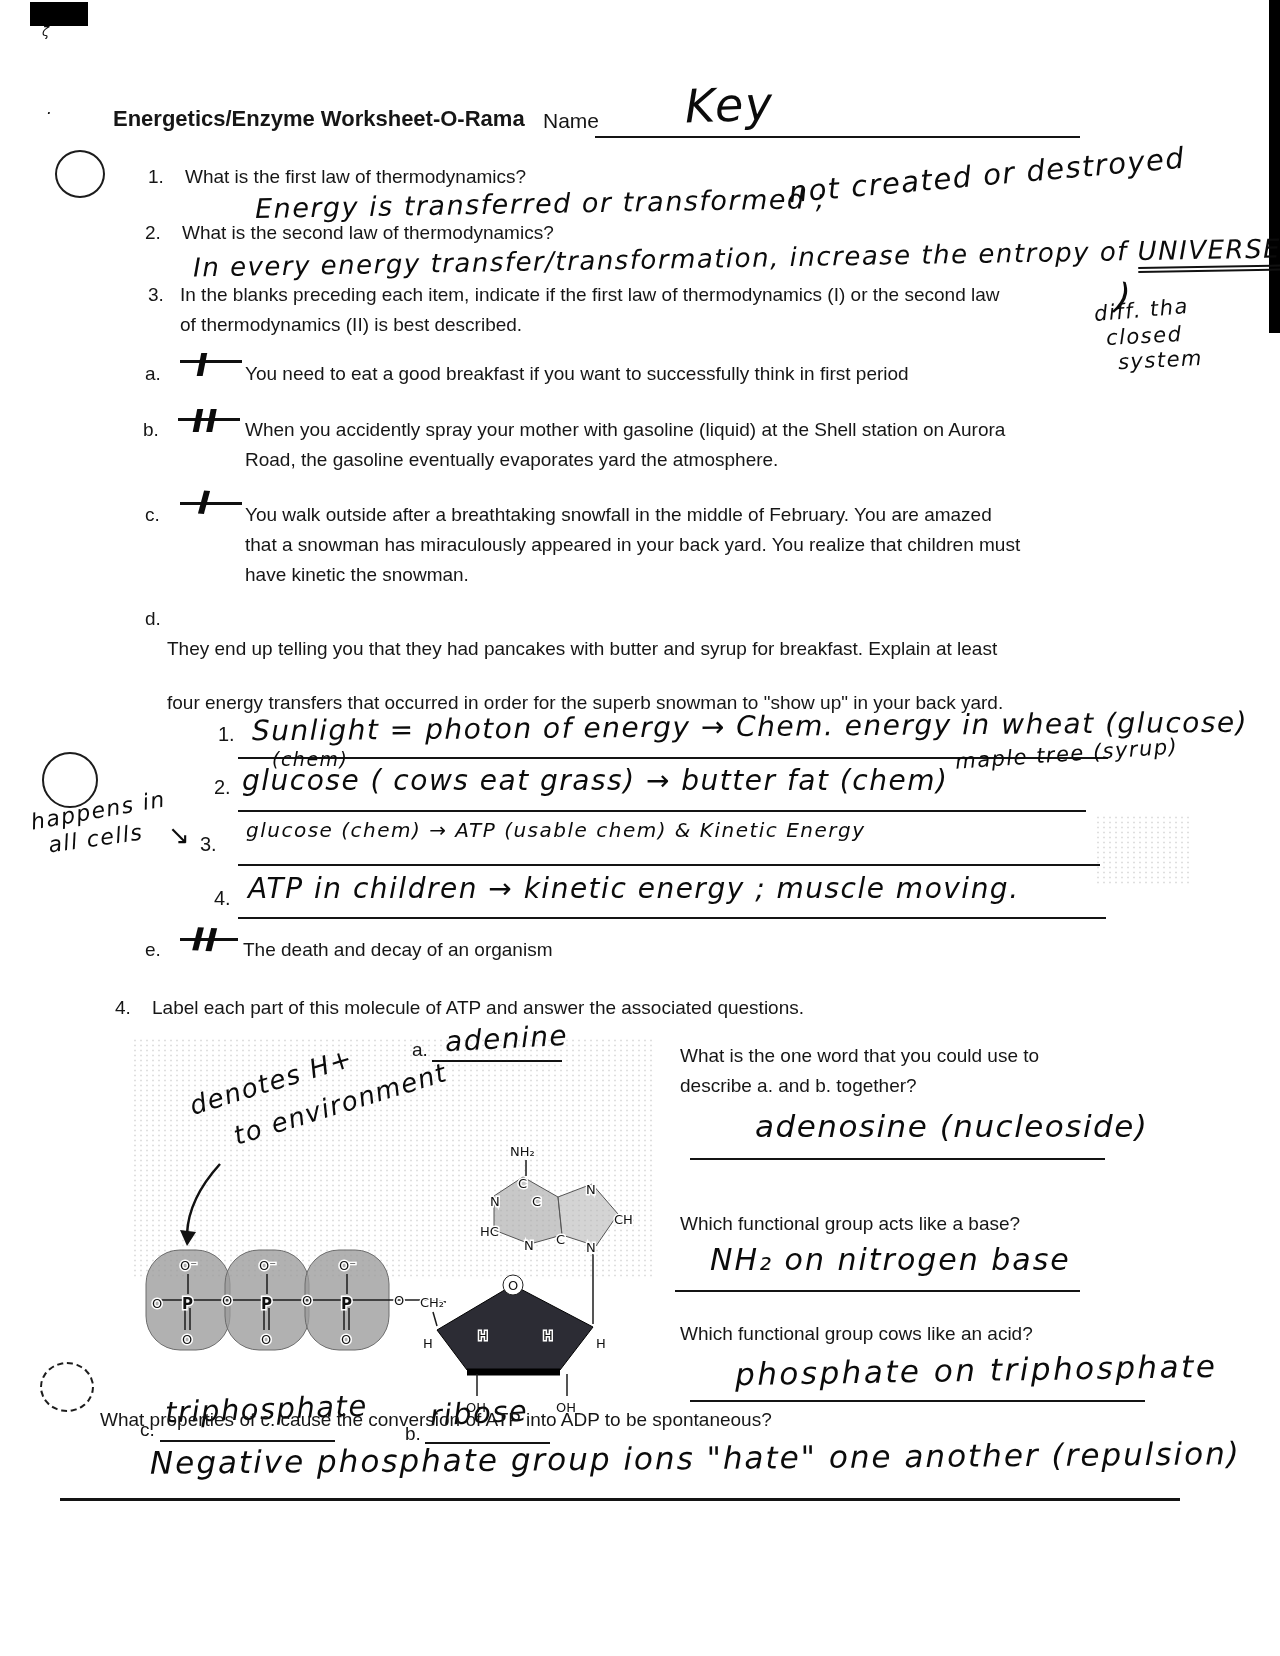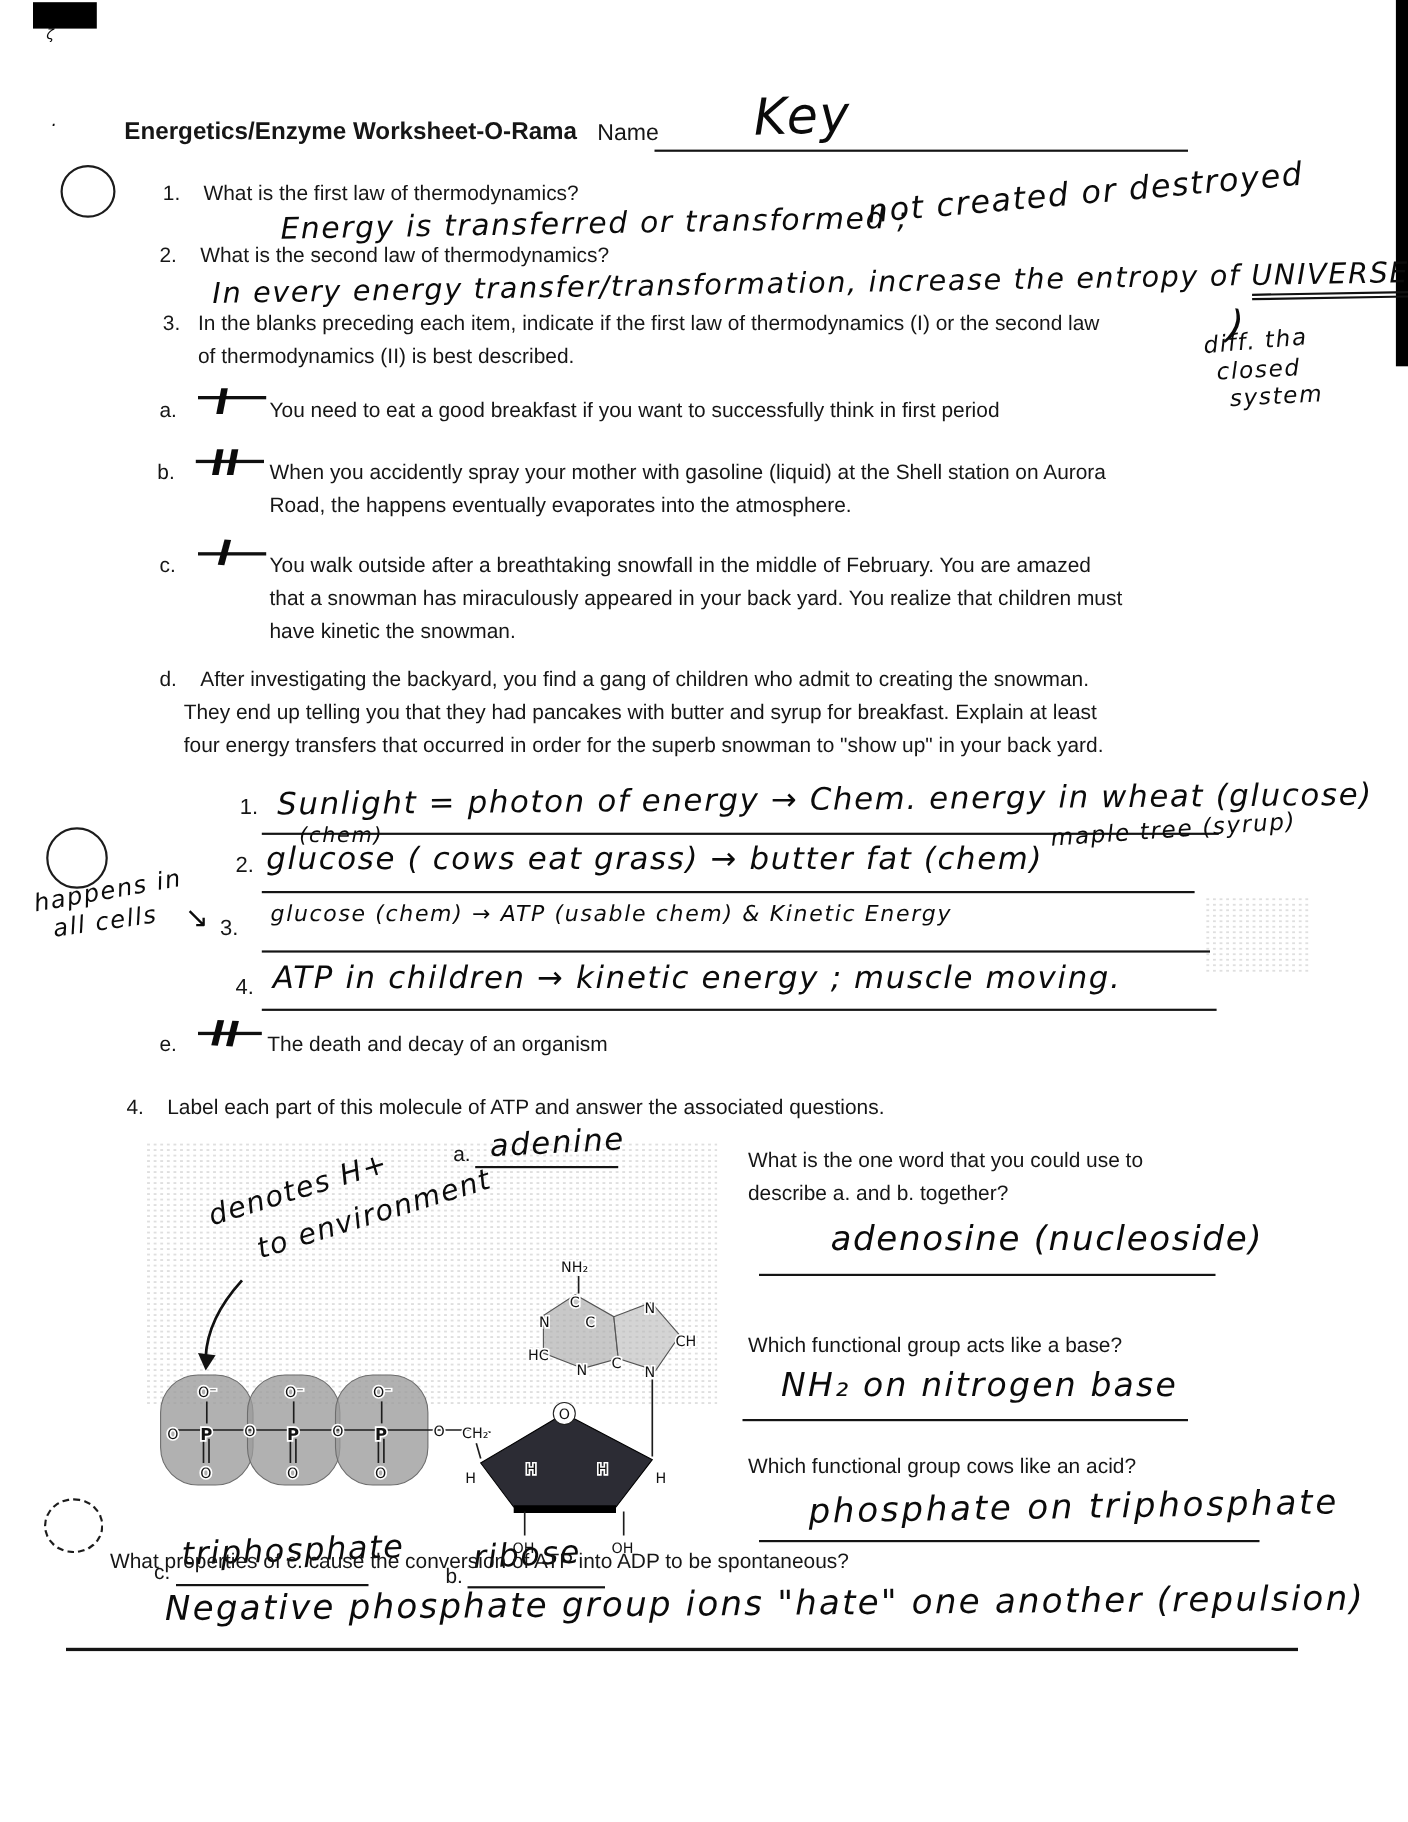--- a/index.html
+++ b/index.html
@@ -58,33 +58,32 @@
 
   <div class="p" style="left:145px;top:362px;">a.</div>
   <div class="blank" style="left:180px;top:360px;width:62px;"></div>
   <div class="hw" style="left:196px;top:346px;font-size:32px;font-weight:bold;">I</div>
   <div class="p" style="left:245px;top:362px;">You need to eat a good breakfast if you want to successfully think in first period</div>
 
   <div class="p" style="left:143px;top:418px;">b.</div>
   <div class="blank" style="left:178px;top:418px;width:62px;"></div>
   <div class="hw" style="left:192px;top:402px;font-size:32px;font-weight:bold;">II</div>
   <div class="p" style="left:245px;top:418px;">When you accidently spray your mother with gasoline (liquid) at the Shell station on Aurora</div>
-  <div class="p" style="left:245px;top:448px;">Road, the happens eventually evaporates into the atmosphere.</div>
+  <div class="p" style="left:245px;top:448px;">Road, the gasoline eventually evaporates yard the atmosphere.</div>
 
   <div class="p" style="left:145px;top:503px;">c.</div>
   <div class="blank" style="left:180px;top:502px;width:62px;"></div>
   <div class="hw" style="left:198px;top:484px;font-size:32px;font-weight:bold;transform:rotate(4deg);">I</div>
   <div class="p" style="left:245px;top:503px;">You walk outside after a breathtaking snowfall in the middle of February.  You are amazed</div>
   <div class="p" style="left:245px;top:533px;text-align:center;">that a snowman has miraculously appeared in your back yard.  You realize that children must</div>
   <div class="p" style="left:245px;top:563px;">have kinetic the snowman.</div>
 
   <div class="p" style="left:145px;top:607px;">d.</div>
-  <div class="p" style="left:182px;top:607px;">After investigating the backyard, you find a gang of children who admit to creating the snowman.</div>
   <div class="p" style="left:167px;top:637px;">They end up telling you that they had pancakes with butter and syrup for breakfast.  Explain at least</div>
-  <div class="p" style="left:167px;top:667px;">four energy transfers that occurred in order for the superb snowman to "show up" in your back yard.</div>
+  <div class="p" style="left:167px;top:691px;">four energy transfers that occurred in order for the superb snowman to "show up" in your back yard.</div>
 
   <div class="p" style="left:218px;top:722px;font-size:20px;">1.</div>
   <div class="hw" style="left:252px;top:710px;font-size:28px;transform:rotate(-0.5deg);">Sunlight = photon of energy  →  Chem. energy in wheat (glucose)</div>
   <div class="rule" style="left:238px;top:757px;width:870px;"></div>
   <div class="hw" style="left:955px;top:742px;font-size:21px;transform:rotate(-4deg);">maple tree (syrup)</div>
 
   <div class="hw" style="left:272px;top:748px;font-size:19px;">(chem)</div>
   <div class="p" style="left:214px;top:775px;font-size:20px;">2.</div>
   <div class="hw" style="left:242px;top:764px;font-size:28px;">glucose ( cows eat grass)  →  butter fat (chem)</div>
   <div class="rule" style="left:238px;top:810px;width:848px;"></div>

